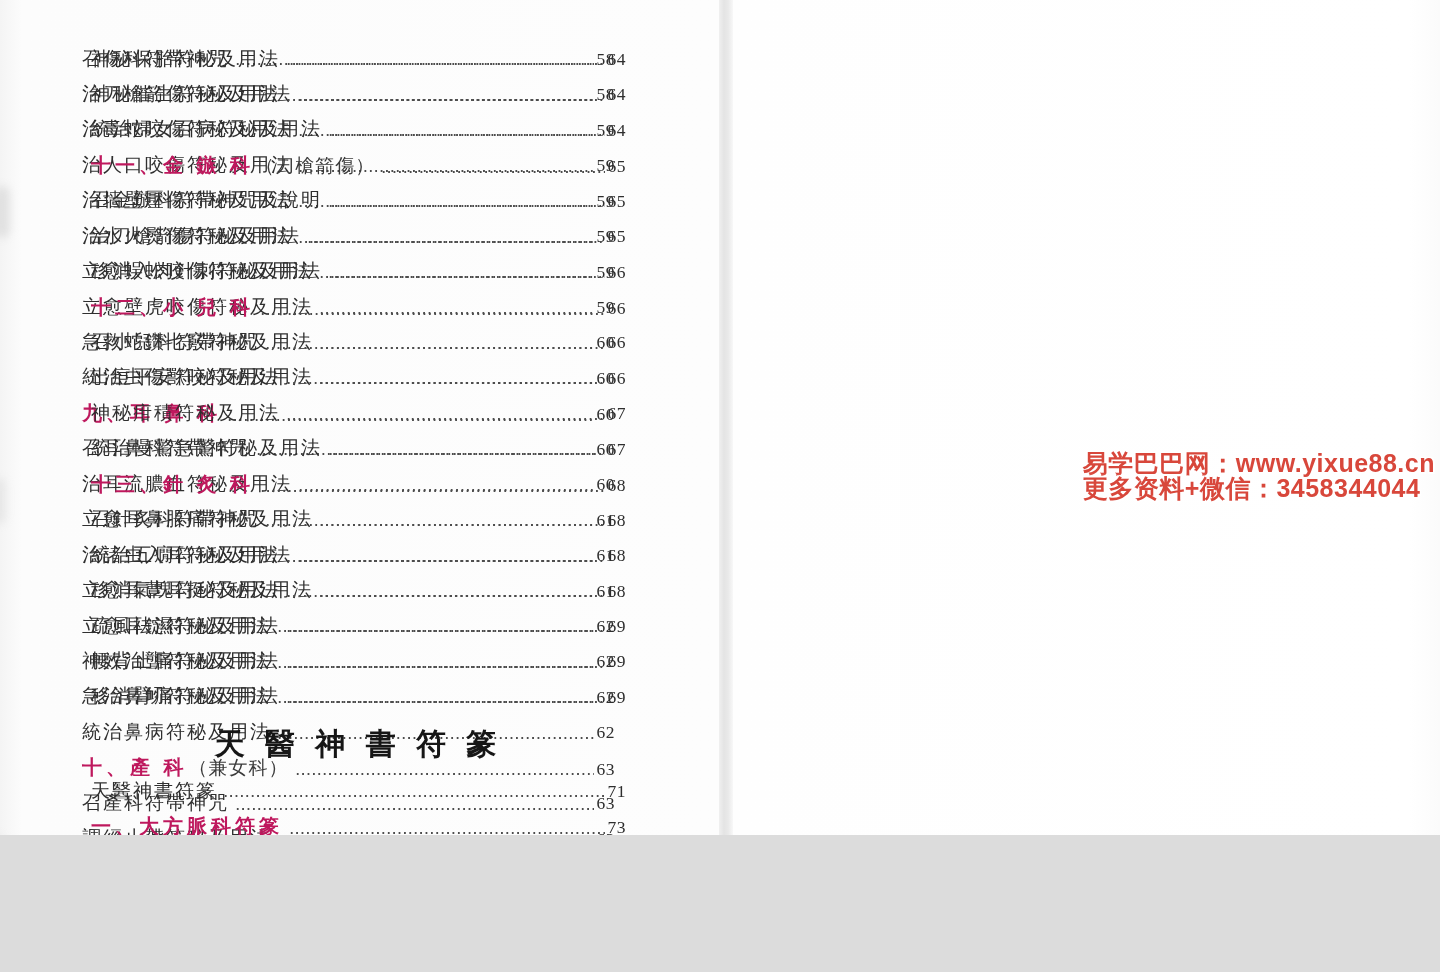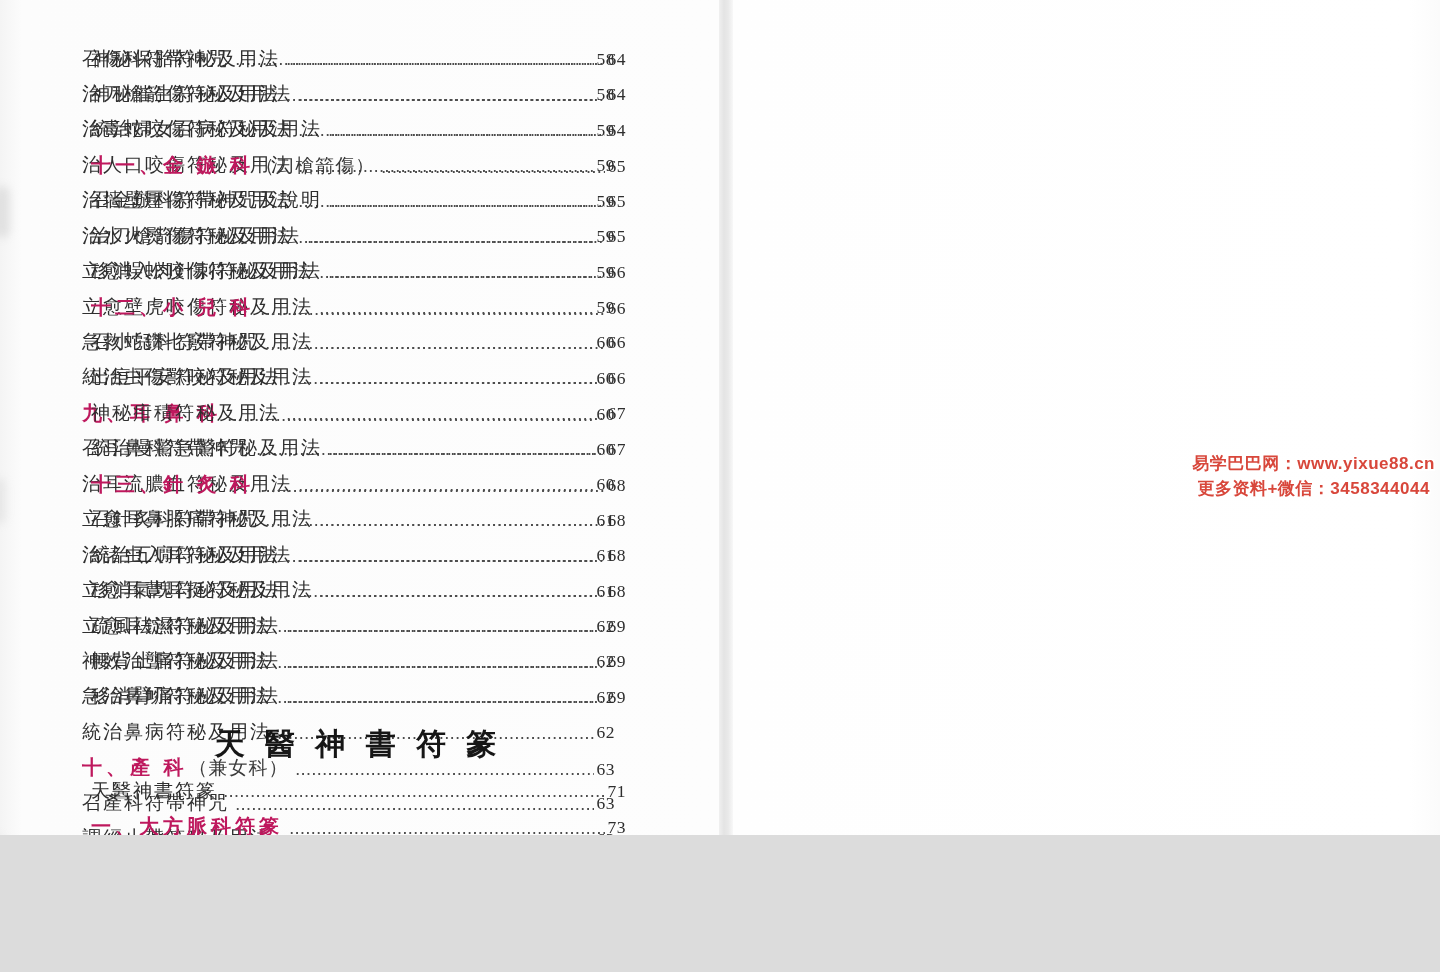--- a/index.html
+++ b/index.html
@@ -67,23 +67,23 @@
   }
   .pagenum {
     position: absolute; top: 903px; width: 60px; text-align: center;
     font-size: 13px; color: #3c3c3c;
   }
   .pagenum-left  { left: 318px; }
   .pagenum-right { left: 1060px; }
 
   .watermark {
     position: absolute; top: 451px; right: 5px; z-index: 5;
-    text-align: center;
+    text-align: left;
     font-family: "Liberation Sans", "DejaVu Sans", sans-serif;
-    font-weight: bold; font-size: 17px; line-height: 25px; letter-spacing: .5px;
+    font-weight: bold; font-size: 25px; line-height: 25px; letter-spacing: .5px;
     color: #d8473b;
     text-shadow:
       -1.5px -1.5px 0 #ffffff, 1.5px -1.5px 0 #ffffff,
       -1.5px  1.5px 0 #ffffff, 1.5px  1.5px 0 #ffffff,
       -1.5px  0     0 #ffffff, 1.5px  0     0 #ffffff,
        0     -1.5px 0 #ffffff, 0      1.5px 0 #ffffff,
        0 0 4px rgba(255,255,255,.9);
   }
 </style>
 </head>

